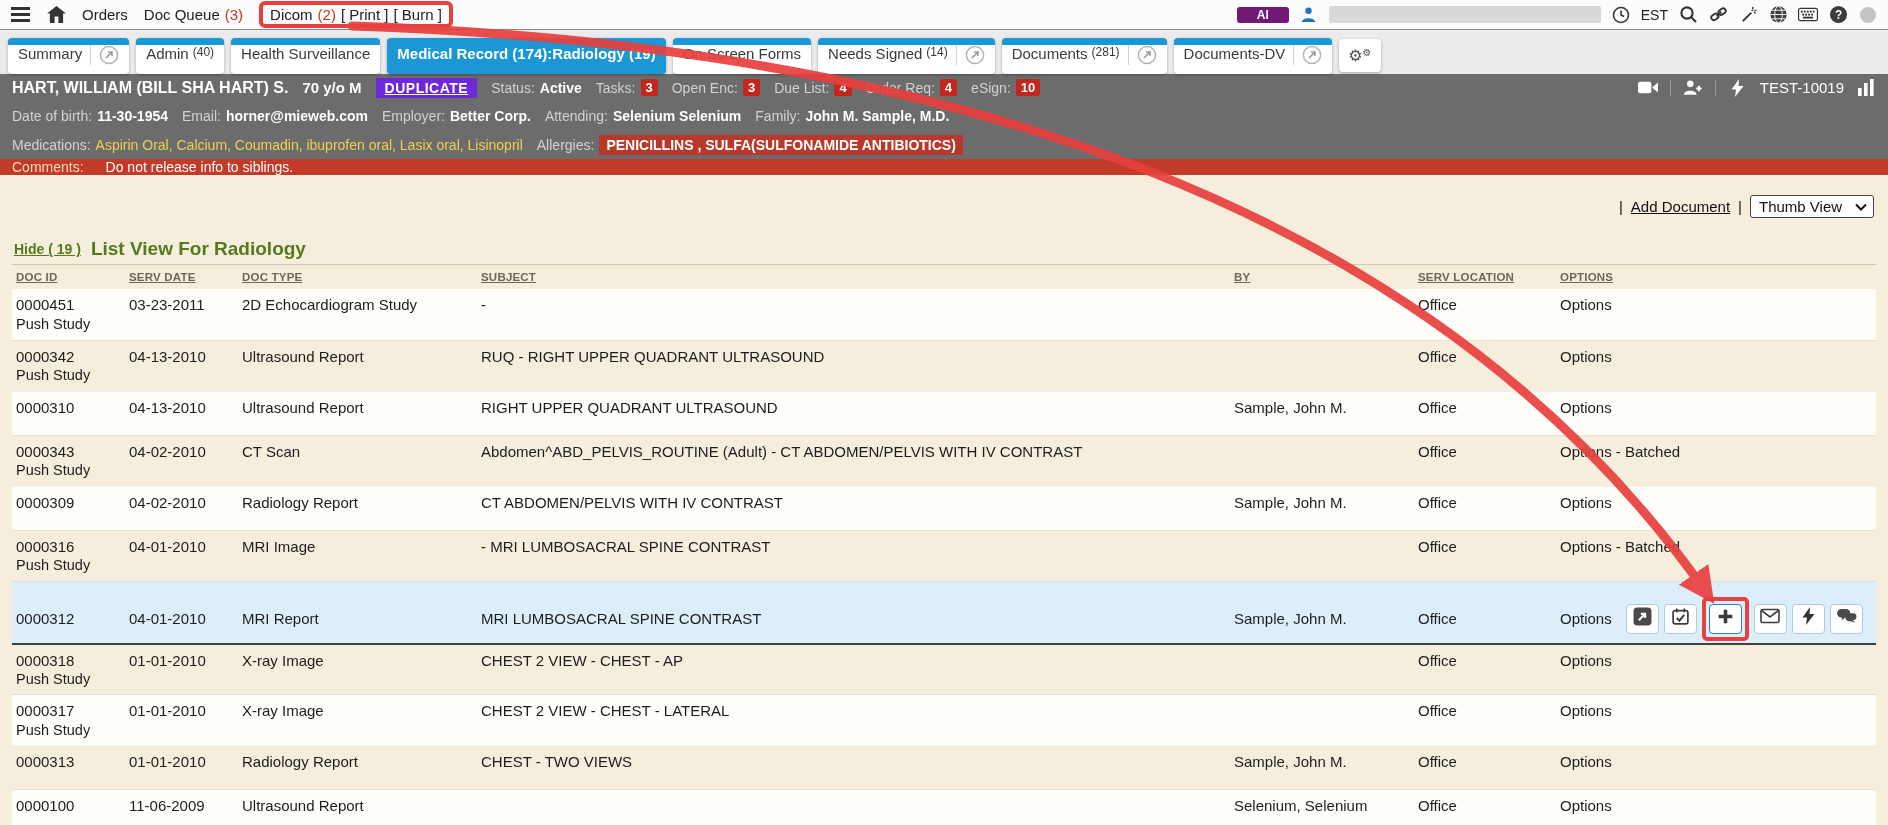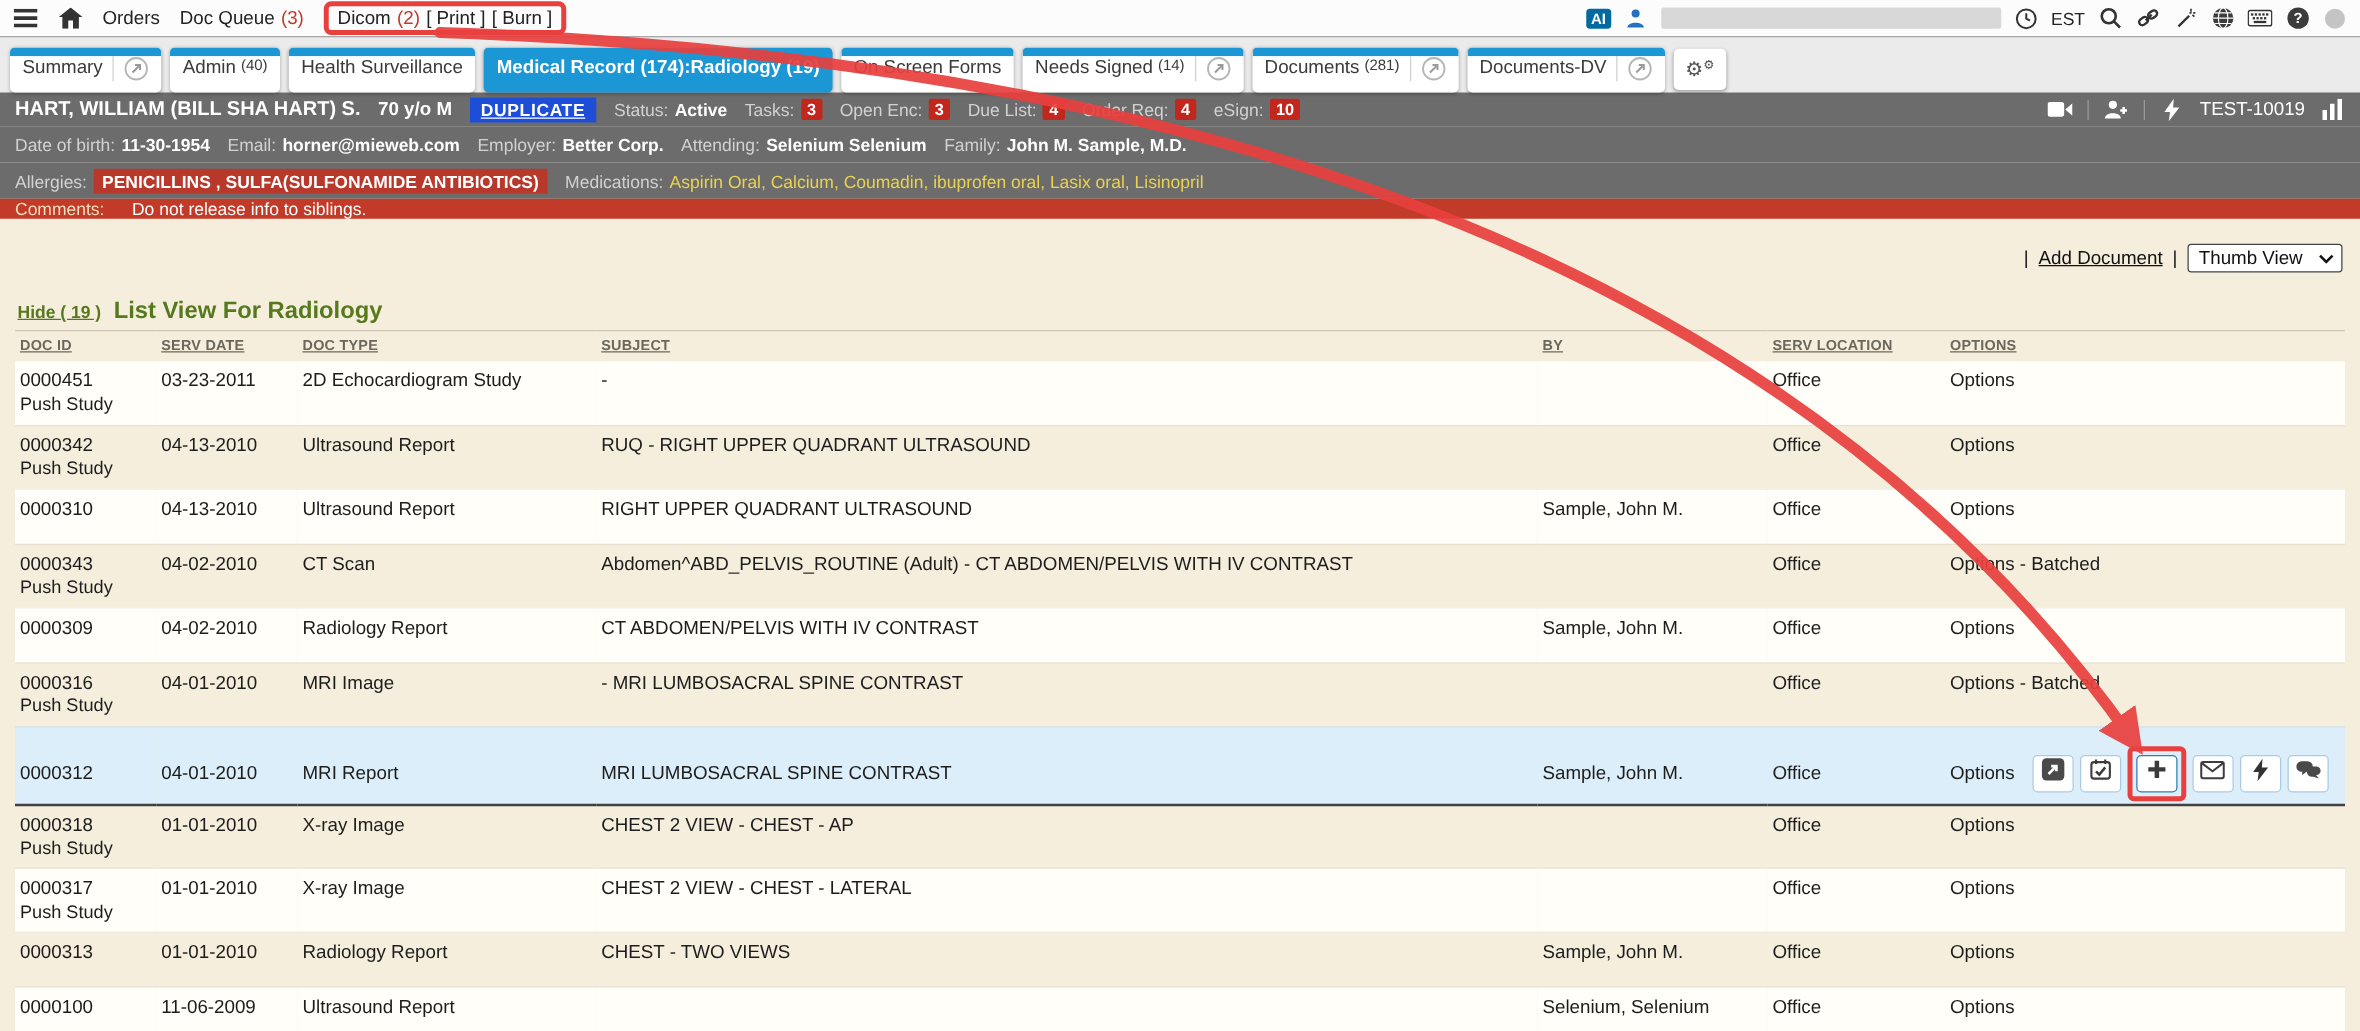--- a/index.html
+++ b/index.html
@@ -10,21 +10,21 @@
   html,body{margin:0;padding:0;}
   body{font-family:"Liberation Sans",sans-serif;background:#fff;}
   .screen{width:1888px;height:825px;position:relative;overflow:hidden;background:var(--cream);}
 
   
   .topbar{height:30px;background:#fcfcfc;border-bottom:1px solid #8a8a8a;display:flex;align-items:center;padding:0 10px;gap:16px;font-size:15px;color:#222;}
   .topbar .navitem{display:flex;align-items:center;gap:5px;cursor:pointer;white-space:nowrap;}
   .navcount{color:#c0392b;}
   .dicom-box{display:flex;align-items:center;gap:5px;border:4px solid var(--annot);border-radius:6px;padding:0 7px;height:27px;white-space:nowrap;cursor:pointer;}
   .top-right{margin-left:auto;display:flex;align-items:center;gap:10px;}
-  .ai-badge{background:#0369a1;color:#fff;font-weight:bold;font-size:12px;border-radius:3px;padding:2px 4px;line-height:1;}
+  .ai-badge{background:#701a75;color:#fff;font-weight:bold;font-size:12px;border-radius:3px;padding:2px 20px;line-height:1;}
   .redact{width:272px;height:17px;background:#d8d8d8;border-radius:2px;}
   .tz{font-size:14px;color:#222;}
   .tico{display:inline-flex;align-items:center;justify-content:center;width:20px;height:20px;}
 
   
   .tabbar{height:44px;background:#ebebeb;display:flex;align-items:flex-end;padding:0 8px;gap:7px;}
   .tab{height:36px;background:#fff;border-radius:4px;border-top:7px solid var(--blue);display:flex;align-items:flex-start;padding:0 10px;font-size:15px;color:#3a3a3a;box-shadow:0 1px 3px rgba(0,0,0,.3);cursor:pointer;white-space:nowrap;}
   .tab.active{background:var(--blue);color:#fff;font-weight:bold;}
   .tab .tab-count{font-size:12px;margin-left:4px;}
   .tab .ext{margin-left:8px;padding-left:8px;border-left:1px solid #d0d0d0;display:flex;align-items:center;}
@@ -32,21 +32,21 @@
   .gear-glyph{font-family:"DejaVu Sans",sans-serif;color:#555;font-size:16px;line-height:1;}
   .gear-glyph small{font-size:10px;vertical-align:top;}
 
   
   .pbar{background:var(--graybar);color:#fff;display:flex;align-items:center;padding:0 12px;gap:14px;font-size:14px;white-space:nowrap;}
   .pbar1{height:27px;}
   .pbar2{height:29px;}
   .pbar3{height:29px;}
   .pname{font-size:16px;font-weight:bold;}
   .page-sex{font-size:15px;font-weight:bold;}
-  .dup{background:#1d4ed8;text-decoration:underline;font-weight:bold;padding:2px 9px;letter-spacing:.5px;font-size:14px;cursor:pointer;}
+  .dup{background:#6d28d9;text-decoration:underline;font-weight:bold;padding:2px 9px;letter-spacing:.5px;font-size:14px;cursor:pointer;}
   .plabel{color:#d2d2d2;}
   .pvalue{color:#fff;font-weight:bold;}
   .cbadge{background:var(--badge);color:#fff;font-weight:bold;font-size:13px;padding:1px 5px;border-radius:2px;cursor:pointer;}
   .pright{margin-left:auto;display:flex;align-items:center;gap:12px;}
   .vsep{width:1px;height:16px;background:#9a9a9a;}
   .chart-id{font-size:15px;color:#fff;}
   .pair{display:flex;align-items:center;gap:5px;}
   .allergy-badge{background:#b8392c;color:#fff;font-weight:bold;padding:2px 7px;font-size:14px;}
   .meds{color:#e9d34f;}
 
@@ -326,26 +326,26 @@
         <span class="pvalue">Selenium Selenium</span>
       </span>
       <span class="pair">
         <span class="plabel">Family:</span>
         <span class="pvalue">John M. Sample, M.D.</span>
       </span>
     </div>
 
   <div class="pbar pbar3">
     <span class="pair">
+      <span class="plabel">Medications:</span>
+      <span class="meds">Aspirin Oral, Calcium, Coumadin, ibuprofen oral, Lasix oral, Lisinopril</span>
+    </span>
+    <span class="pair">
       <span class="plabel">Allergies:</span>
       <span class="allergy-badge">PENICILLINS , SULFA(SULFONAMIDE ANTIBIOTICS)</span>
-    </span>
-    <span class="pair">
-      <span class="plabel">Medications:</span>
-      <span class="meds">Aspirin Oral, Calcium, Coumadin, ibuprofen oral, Lasix oral, Lisinopril</span>
     </span>
   </div>
 
   <div class="comments-bar">
     <span class="comments-label">Comments:</span>
     <span>Do not release info to siblings.</span>
   </div>
 
   <div class="content">
     <div class="doc-toolbar">

